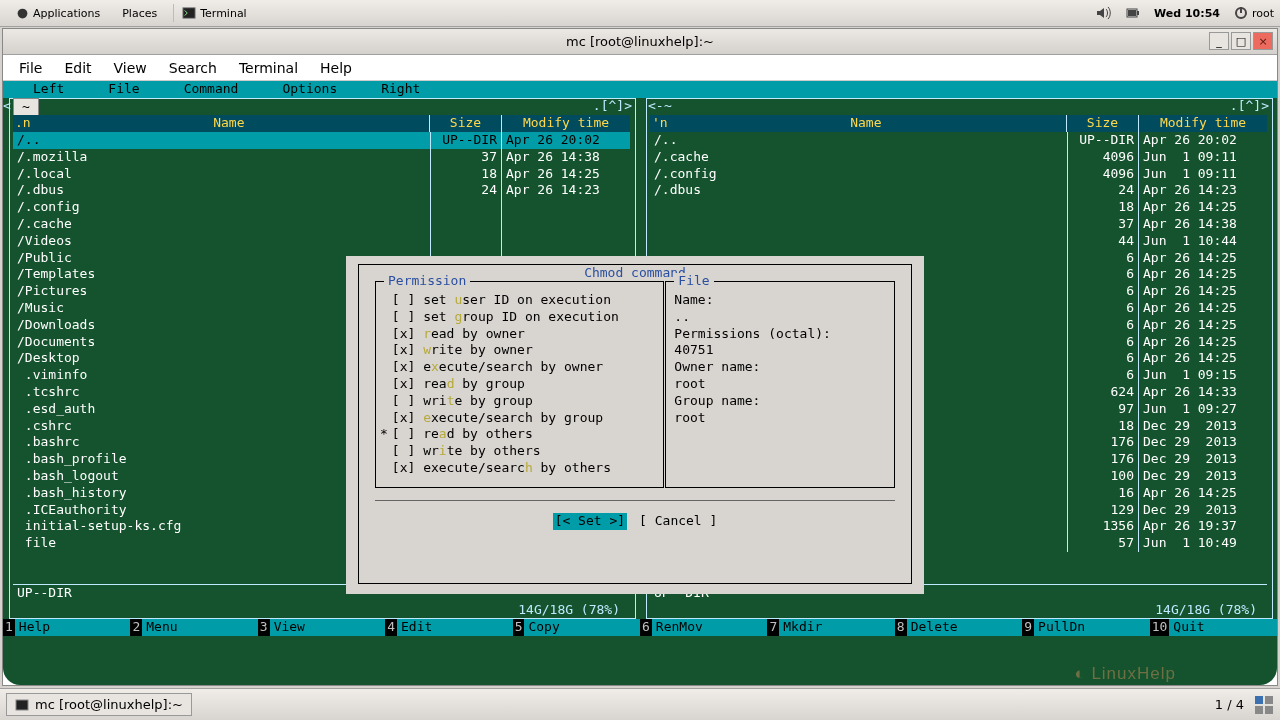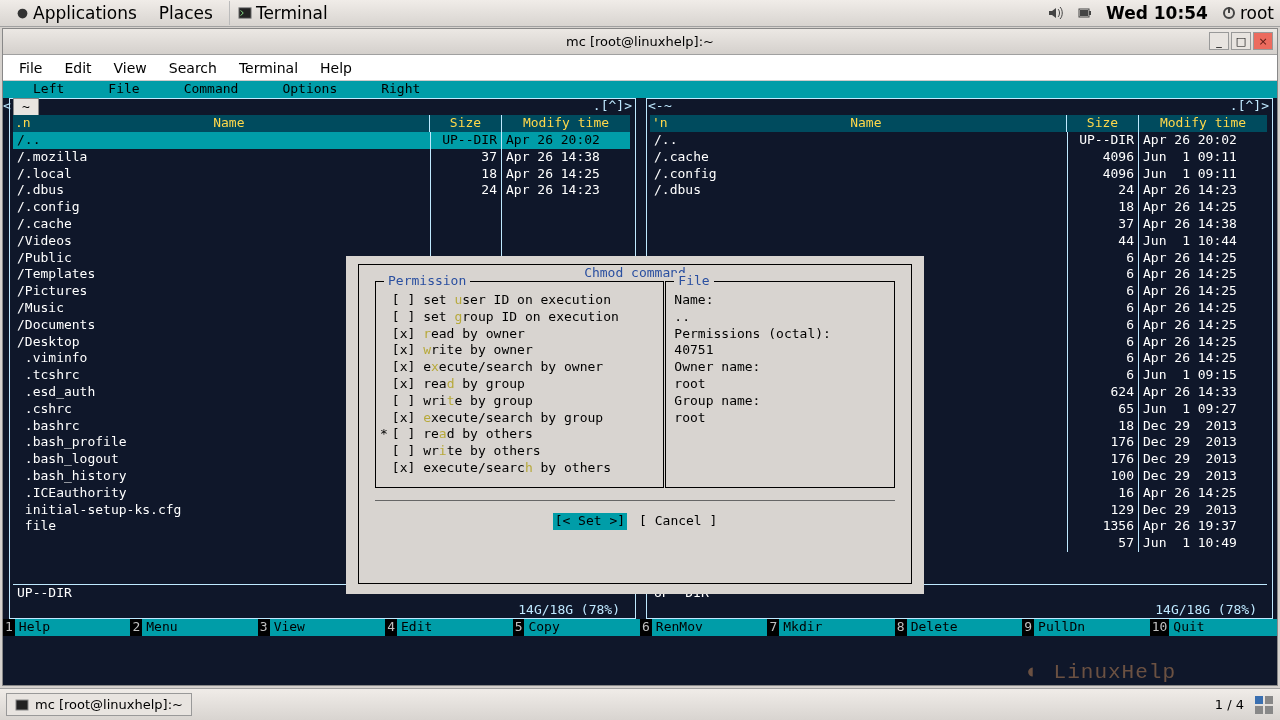--- a/index.html
+++ b/index.html
@@ -10,21 +10,21 @@
   background: #d6d2ce;
   overflow: hidden;
 }
 .top-panel {
   height: 27px;
   background: linear-gradient(#f0ece8, #d8d4d0);
   border-bottom: 1px solid #a0a0a0;
   display: flex; align-items: center;
   padding: 0 6px;
   font-family: "DejaVu Sans", sans-serif;
-  font-size: 17px;
+  font-size: 11px;
 }
 .top-panel .left-group { display: flex; align-items: center; gap: 2px; }
 .top-panel .menu-btn { padding: 2px 10px; display:flex; align-items:center; gap:4px; }
 .top-panel .menu-btn svg { width:13px; height:13px; }
 .top-panel .task { padding: 2px 8px; display:flex; align-items:center; gap:4px; border-left:1px solid #bbb; margin-left:4px;}
 .top-panel .right-group { margin-left:auto; display:flex; align-items:center; gap:14px; }
 .top-panel .ruser { display:flex; align-items:center; gap:4px;}
 
 .window {
   position: absolute;
@@ -49,24 +49,25 @@
   height: 26px;
   display:flex; align-items:center;
   padding: 0 6px; gap: 2px;
   font-family:"DejaVu Sans",sans-serif; font-size:14px;
   border-bottom:1px solid #ccc;
 }
 .menubar span { padding: 3px 10px; }
 
 .mc {
   height: 604px;
-  background: #0f172a;
+  background: #14532d;
   color: #fff;
   line-height: 16.8px;
   position: relative;
+  border-radius: 17px;
 }
 
 .mc-menu {
   background: #009da8;
   color: #000;
   display:flex;
   padding: 0 8px;
   height: 17px;
 }
 .mc-menu span { padding: 0 22px; }
@@ -137,21 +138,21 @@
   position:absolute; left:0; right:0; bottom:0; height:32px;
   background: linear-gradient(#f0ece8,#d8d4d0);
   border-top:1px solid #a0a0a0;
   display:flex; align-items:center; padding:0 6px;
   font-family:"DejaVu Sans",sans-serif; font-size:13px;
 }
 .bottom-panel .task-btn { background:#e8e4e0; border:1px solid #999; padding:3px 8px; display:flex;align-items:center;gap:6px;}
 .bottom-panel .right { margin-left:auto; display:flex; align-items:center; gap:10px;}
 .wsq { width:8px; height:8px; background:#888; display:inline-block; margin:1px;}
 .wsq.active{background:#3a6fb0;}
-.watermark{position:absolute; right:104px; bottom:36px; color:rgba(200,140,90,0.5); font-family:Liberation Mono, monospace; font-size:21px; letter-spacing:1px; pointer-events:none;}
+.watermark{position:absolute; right:104px; bottom:36px; color:rgba(200,140,90,0.5); font-family:Liberation Sans, sans-serif; font-size:17px; letter-spacing:1px; pointer-events:none;}
 </style>
 </head>
 <body>
 
 <div class="top-panel">
   <div class="left-group">
     <span class="menu-btn">
       <svg viewBox="0 0 16 16">
           <circle cx="8" cy="8" r="6" fill="#333"></circle>
         </svg>
@@ -279,20 +280,25 @@
               <span>/Pictures</span>
               <span class="c2"></span>
               <span></span>
             </div>
             <div class="row">
               <span>/Music</span>
               <span class="c2"></span>
               <span></span>
             </div>
             <div class="row">
+              <span>/Downloads</span>
+              <span class="c2"></span>
+              <span></span>
+            </div>
+            <div class="row">
               <span>/Documents</span>
               <span class="c2"></span>
               <span></span>
             </div>
             <div class="row">
               <span>/Desktop</span>
               <span class="c2"></span>
               <span></span>
             </div>
             <div class="row">
@@ -441,21 +447,21 @@
               <span class="c2">6</span>
               <span>Jun  1 09:15</span>
             </div>
             <div class="row">
               <span></span>
               <span class="c2">624</span>
               <span>Apr 26 14:33</span>
             </div>
             <div class="row">
               <span></span>
-              <span class="c2">65</span>
+              <span class="c2">97</span>
               <span>Jun  1 09:27</span>
             </div>
             <div class="row">
               <span></span>
               <span class="c2">18</span>
               <span>Dec 29  2013</span>
             </div>
             <div class="row">
               <span></span>
               <span class="c2">176</span>

